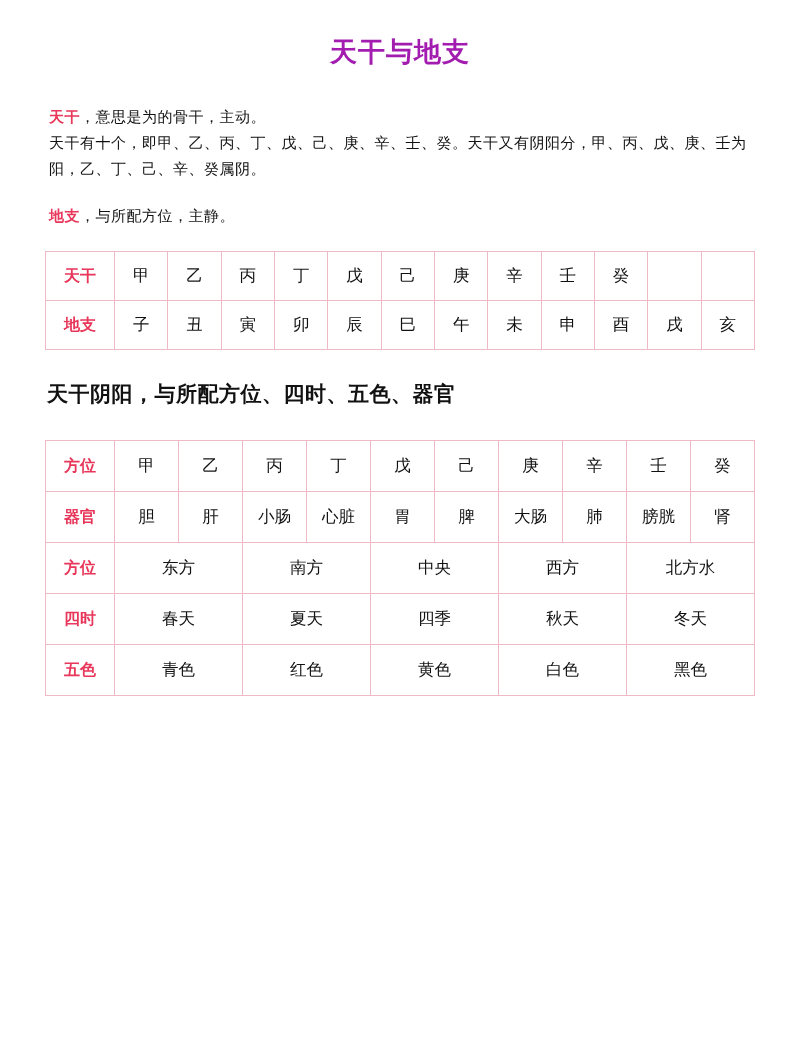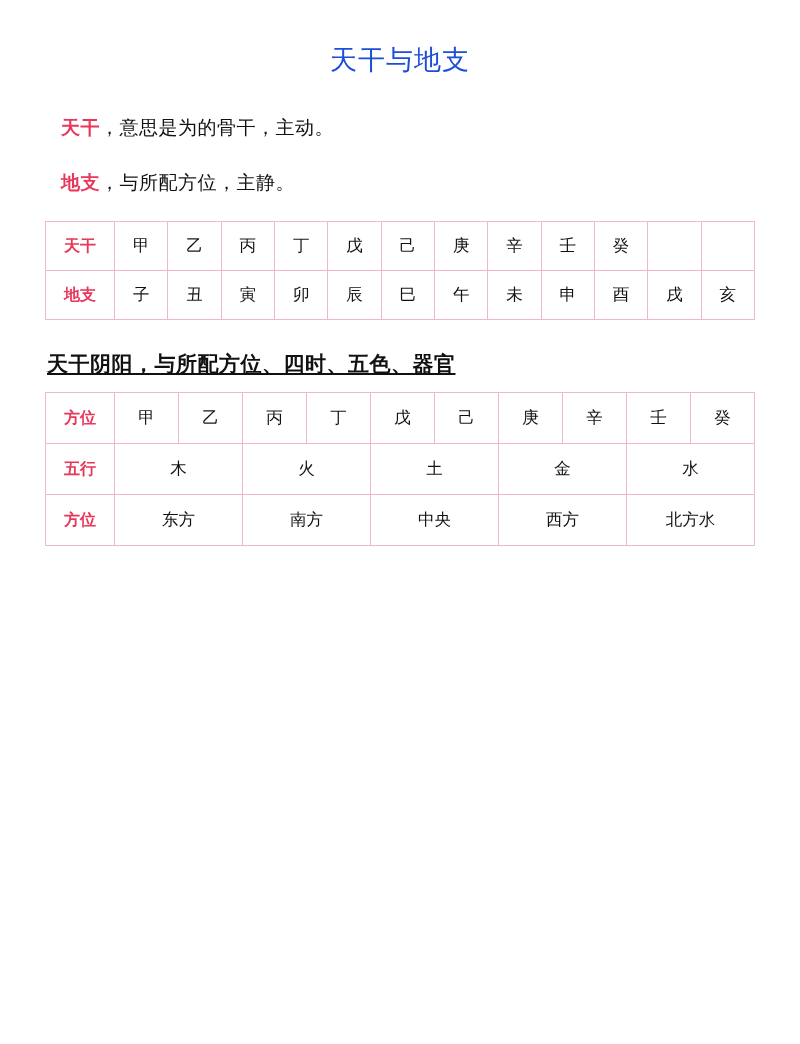--- a/index.html
+++ b/index.html
@@ -15,42 +15,41 @@
   }
   .page {
     width: 800px;
     min-height: 1044px;
     box-sizing: border-box;
     padding: 30px 45px 20px 45px;
     position: relative;
   }
   .doc-title {
     text-align: center;
-    color: #1d4ed8;
+    color: #a21caf;
     font-size: 27px;
-    font-weight: normal;
+    font-weight: bold;
     letter-spacing: 1px;
-    margin: 12px 0 34px 0;
+    margin: 4px 0 34px 0;
   }
   .para {
-    font-size: 19px;
+    font-size: 15px;
     line-height: 1.72;
-    margin: 0 0 22px 16px;
+    margin: 0 0 22px 4px;
     letter-spacing: 0.5px;
   }
   .kw {
     color: #e8375a;
     font-weight: bold;
   }
   .section-title {
     font-size: 21px;
     font-weight: bold;
-    margin: 30px 0 14px 2px;
+    margin: 30px 0 32px 2px;
     letter-spacing: 0.5px;
-    text-decoration: underline;
   }
   table {
     border-collapse: collapse;
     width: 100%;
     table-layout: fixed;
   }
   table.t1 { margin-top: 12px; }
   td {
     border: 1px solid #f0b9c6;
     height: 46px;
@@ -70,20 +69,21 @@
 </style>
 </head>
 <body>
 
 <div class="page">
 
   <div class="doc-title">天干与地支</div>
 
   <p class="para">
     <span class="kw">天干</span><span>，意思是为的骨干，主动。</span><br>
+    <span>天干有十个，即甲、乙、丙、丁、戊、己、庚、辛、壬、癸。天干又有阴阳分，甲、丙、戊、庚、壬为阳，乙、丁、己、辛、癸属阴。</span>
   </p>
 
   <p class="para">
     <span class="kw">地支</span><span>，与所配方位，主静。</span><br>
   </p>
 
   <table class="t1">
     <tbody>
       <tr>
         <td class="rowhead">天干</td>
@@ -129,31 +129,52 @@
         <td>丙</td>
         <td>丁</td>
         <td>戊</td>
         <td>己</td>
         <td>庚</td>
         <td>辛</td>
         <td>壬</td>
         <td>癸</td>
       </tr>
       <tr>
-        <td class="rowhead">五行</td>
-        <td colspan="2">木</td>
-        <td colspan="2">火</td>
-        <td colspan="2">土</td>
-        <td colspan="2">金</td>
-        <td colspan="2">水</td>
+        <td class="rowhead">器官</td>
+        <td>胆</td>
+        <td>肝</td>
+        <td>小肠</td>
+        <td>心脏</td>
+        <td>胃</td>
+        <td>脾</td>
+        <td>大肠</td>
+        <td>肺</td>
+        <td>膀胱</td>
+        <td>肾</td>
       </tr>
       <tr>
         <td class="rowhead">方位</td>
         <td colspan="2">东方</td>
         <td colspan="2">南方</td>
         <td colspan="2">中央</td>
         <td colspan="2">西方</td>
         <td colspan="2">北方水</td>
       </tr>
+      <tr>
+        <td class="rowhead">四时</td>
+        <td colspan="2">春天</td>
+        <td colspan="2">夏天</td>
+        <td colspan="2">四季</td>
+        <td colspan="2">秋天</td>
+        <td colspan="2">冬天</td>
+      </tr>
+      <tr>
+        <td class="rowhead">五色</td>
+        <td colspan="2">青色</td>
+        <td colspan="2">红色</td>
+        <td colspan="2">黄色</td>
+        <td colspan="2">白色</td>
+        <td colspan="2">黑色</td>
+      </tr>
     </tbody>
   </table>
 
 </div>
 
 </body></html>

